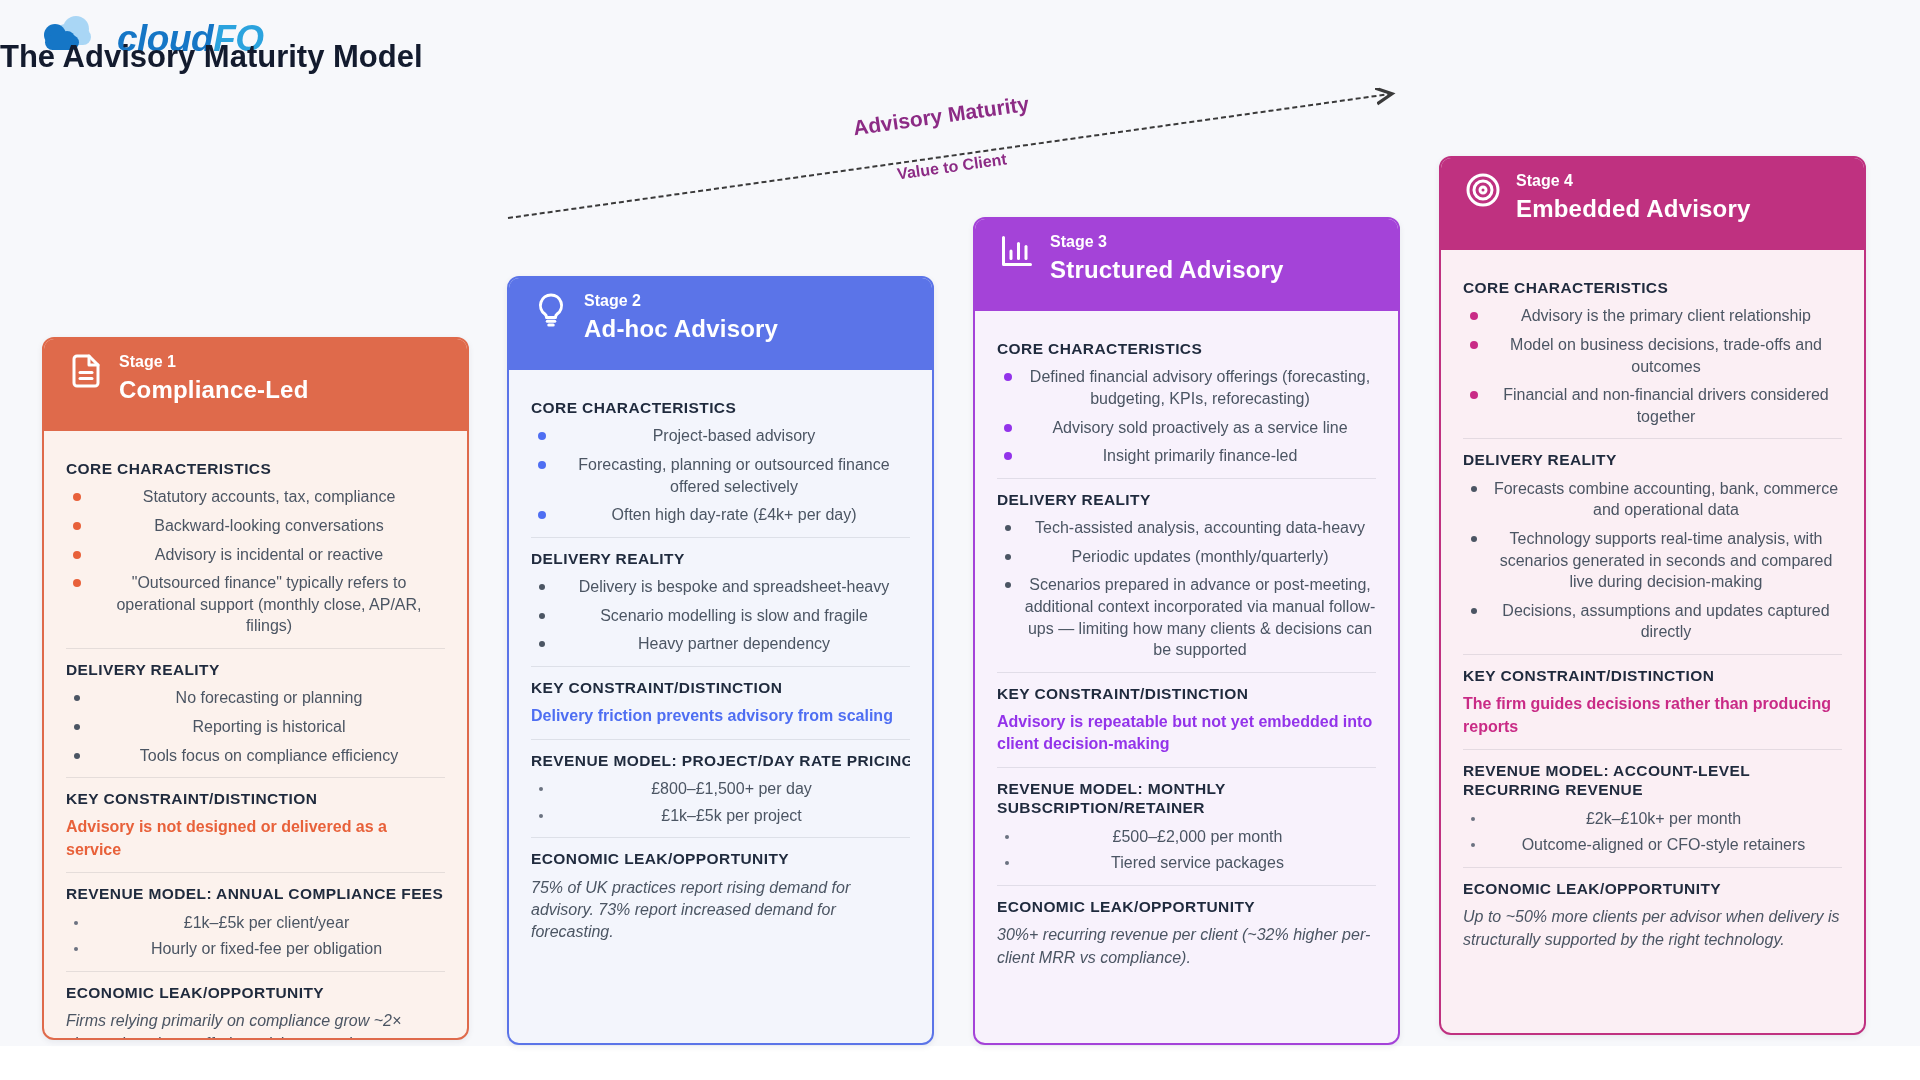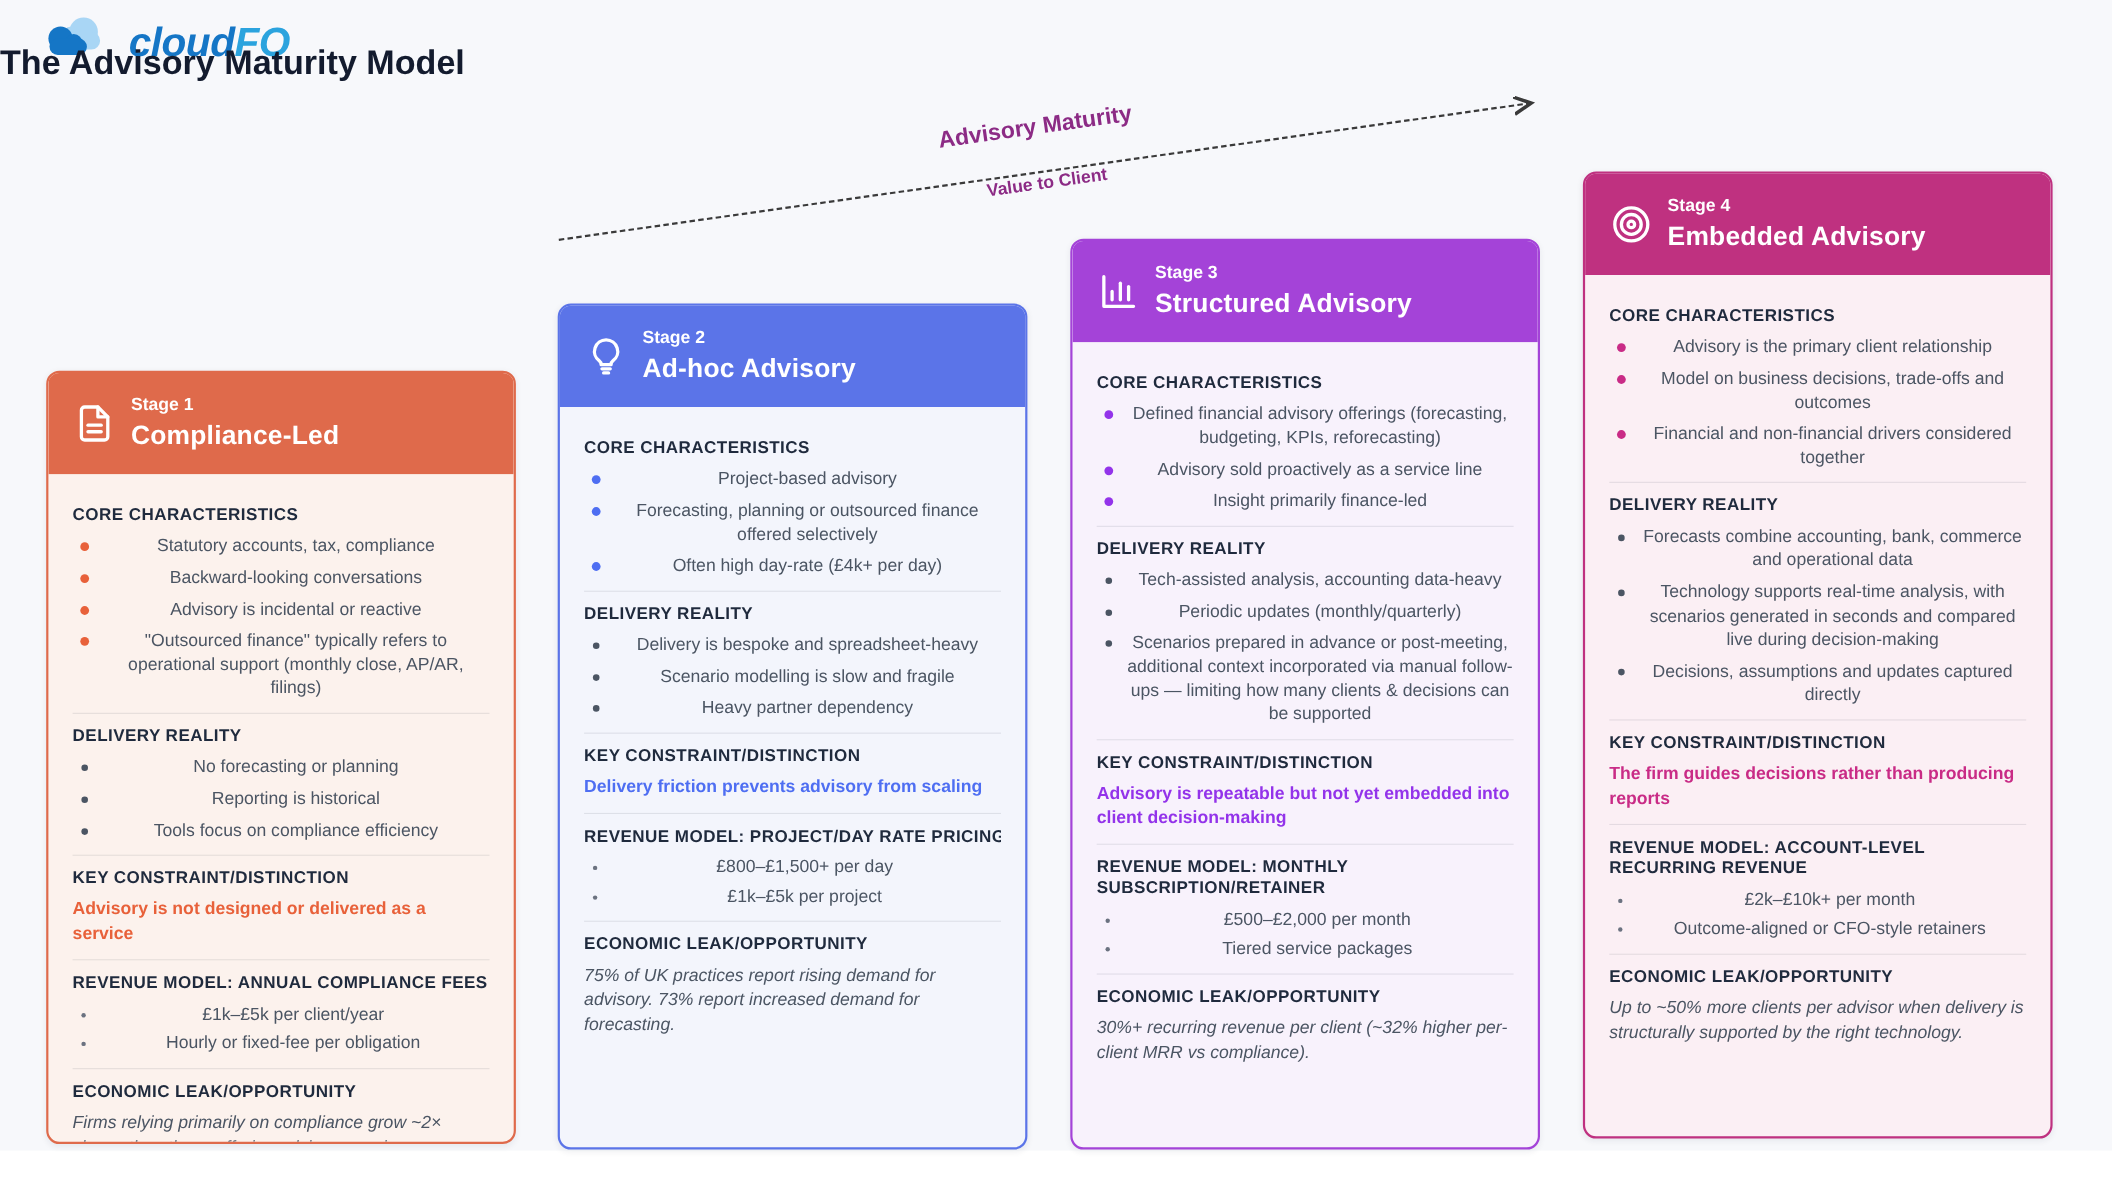--- a/index.html
+++ b/index.html
@@ -39,21 +39,21 @@
     overflow:hidden;display:flex;flex-direction:column;
     box-shadow:0 2px 6px rgba(20,30,60,0.07);
   }
   .stage-1{left:42px; top:337px;height:703px;}
   .stage-2{left:507px;top:276px;height:769px;}
   .stage-3{left:973px;top:217px;height:828px;}
   .stage-4{left:1439px;top:156px;height:879px;}
 
   .card-header{
     background:var(--accent);color:#FFFFFF;min-height:92px;box-sizing:border-box;
-    display:flex;align-items:center;gap:15px;padding:14px 24px;flex:0 0 auto;
+    display:flex;gap:15px;padding:14px 24px;flex:0 0 auto;
   }
   .header-icon svg{width:36px;height:36px;display:block;}
   .stage-label{font-size:16px;font-weight:bold;margin-bottom:5px;}
   .stage-title{font-size:24px;font-weight:bold;letter-spacing:0.2px;}
 
   .card-body{padding:16px 22px 14px;flex:1;overflow:hidden;margin-top:12px;}
   .sec-heading{
     margin:0 0 8px;font-size:15.5px;font-weight:bold;color:#1F2A3D;
     letter-spacing:0.4px;line-height:1.25;
   }

